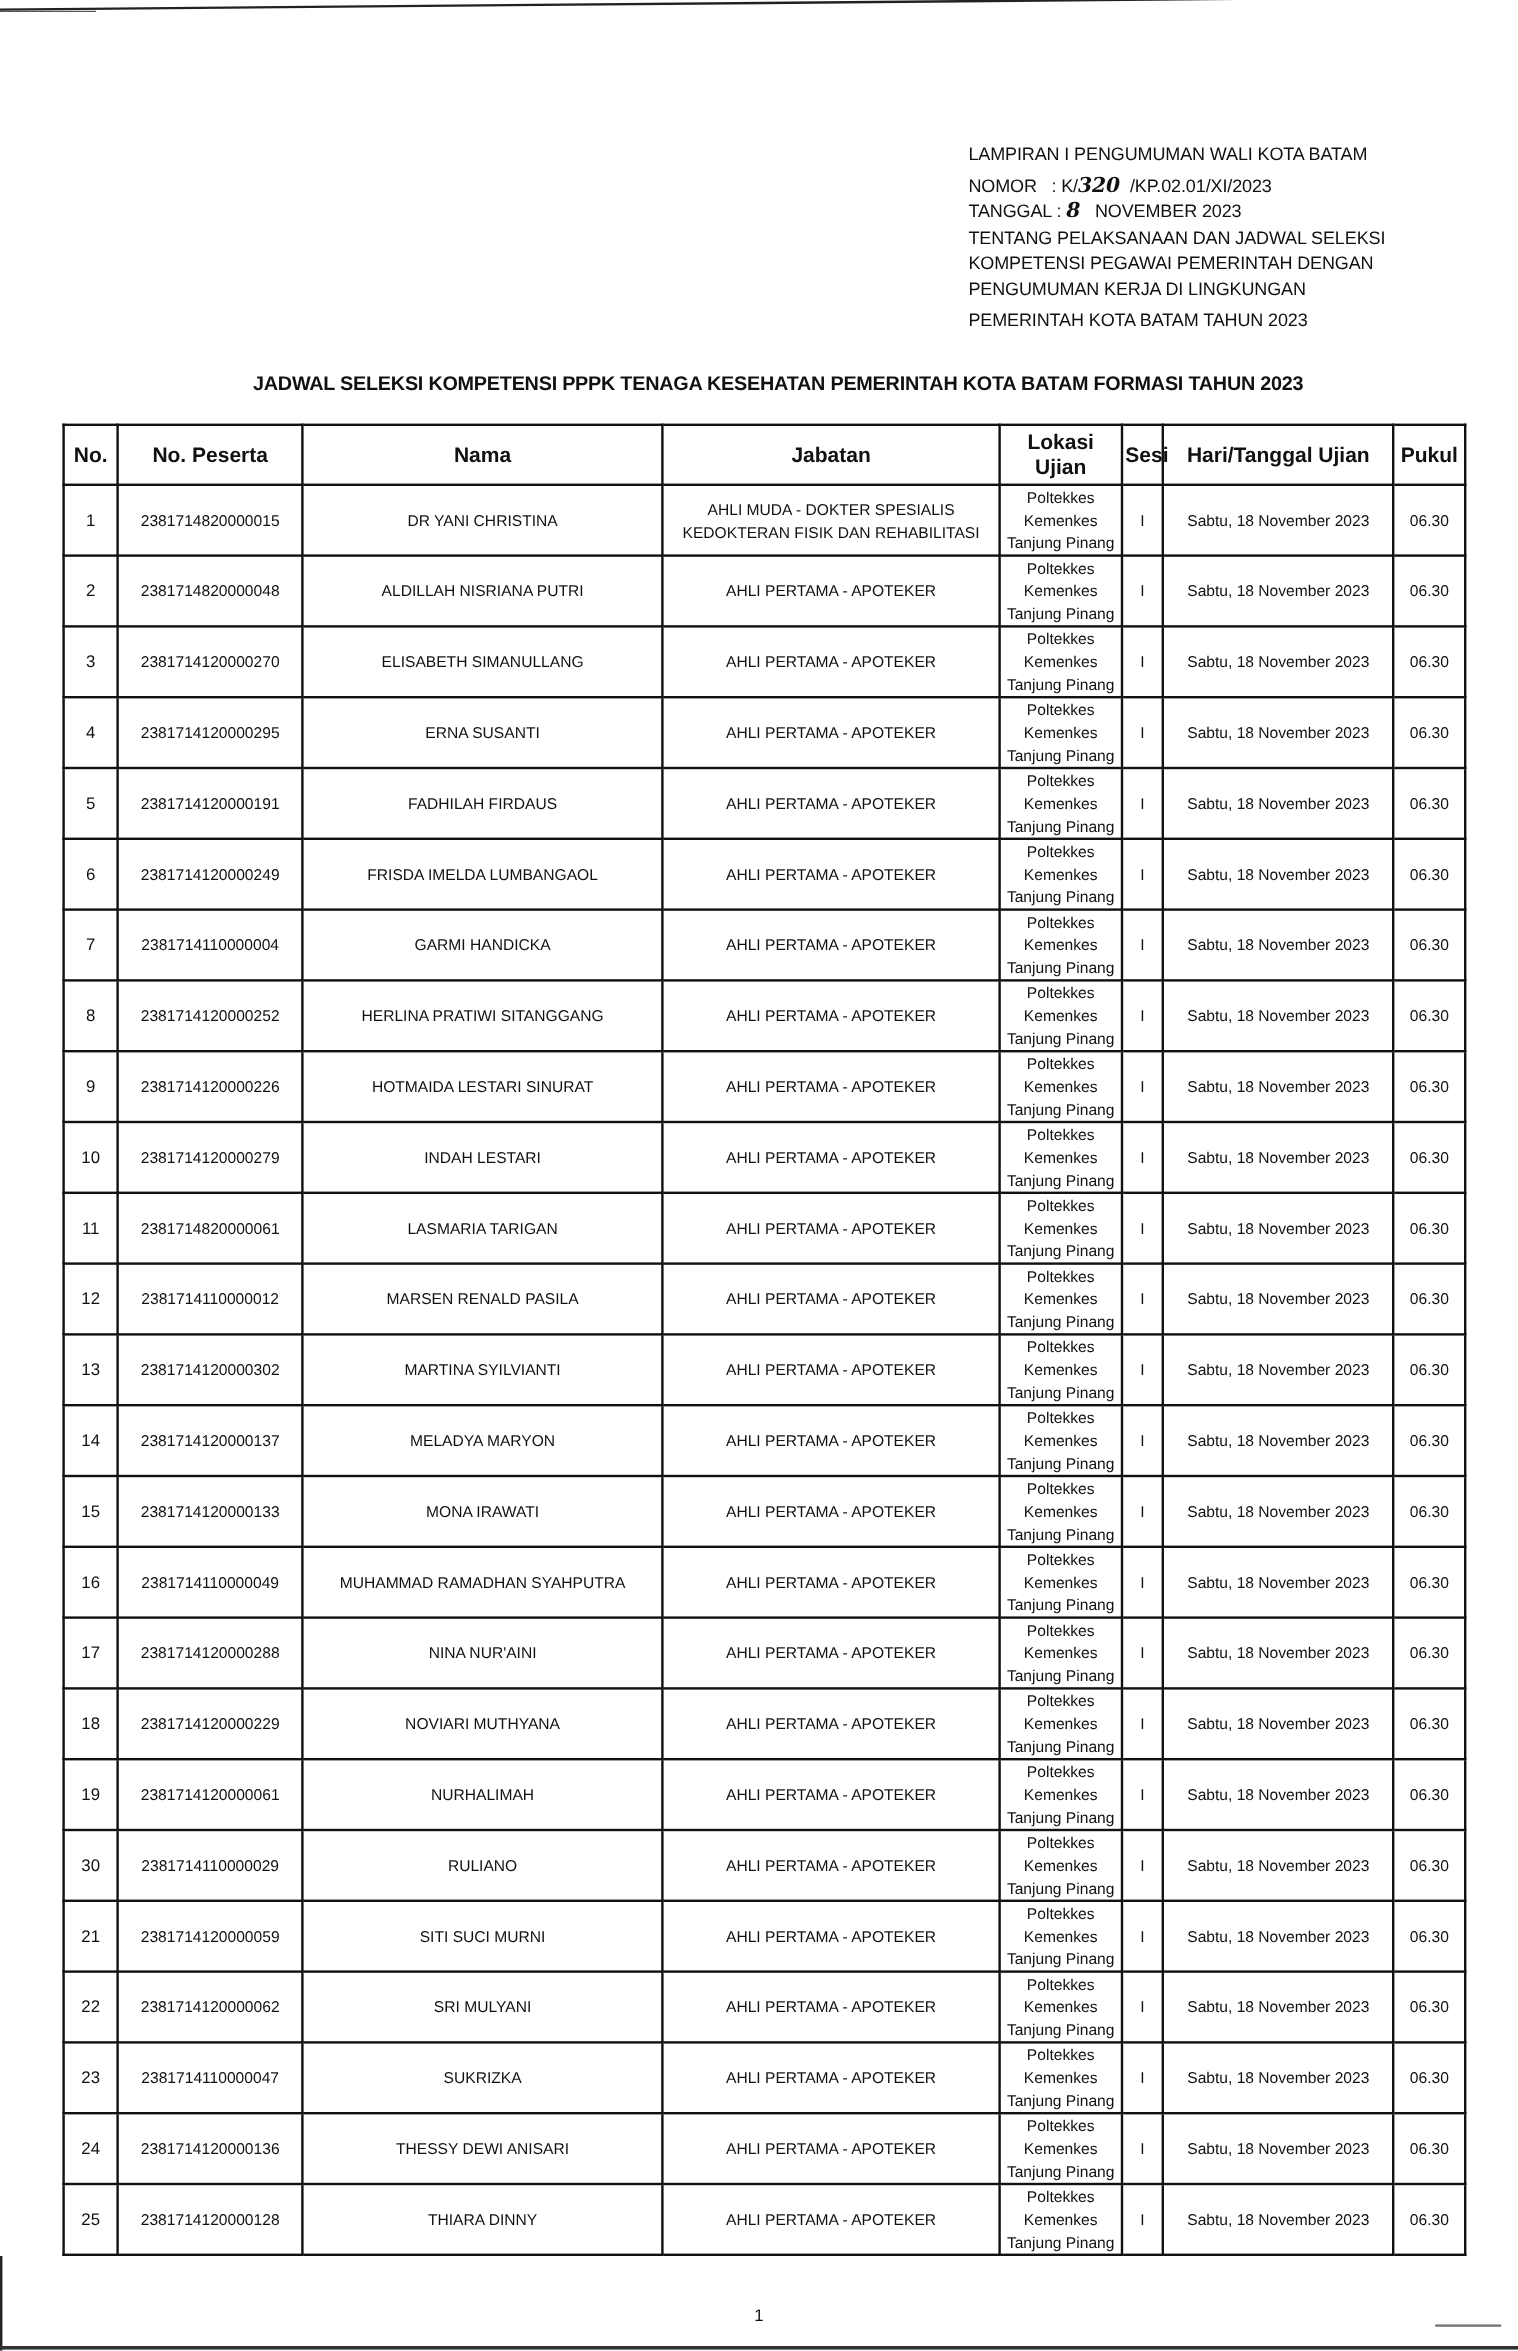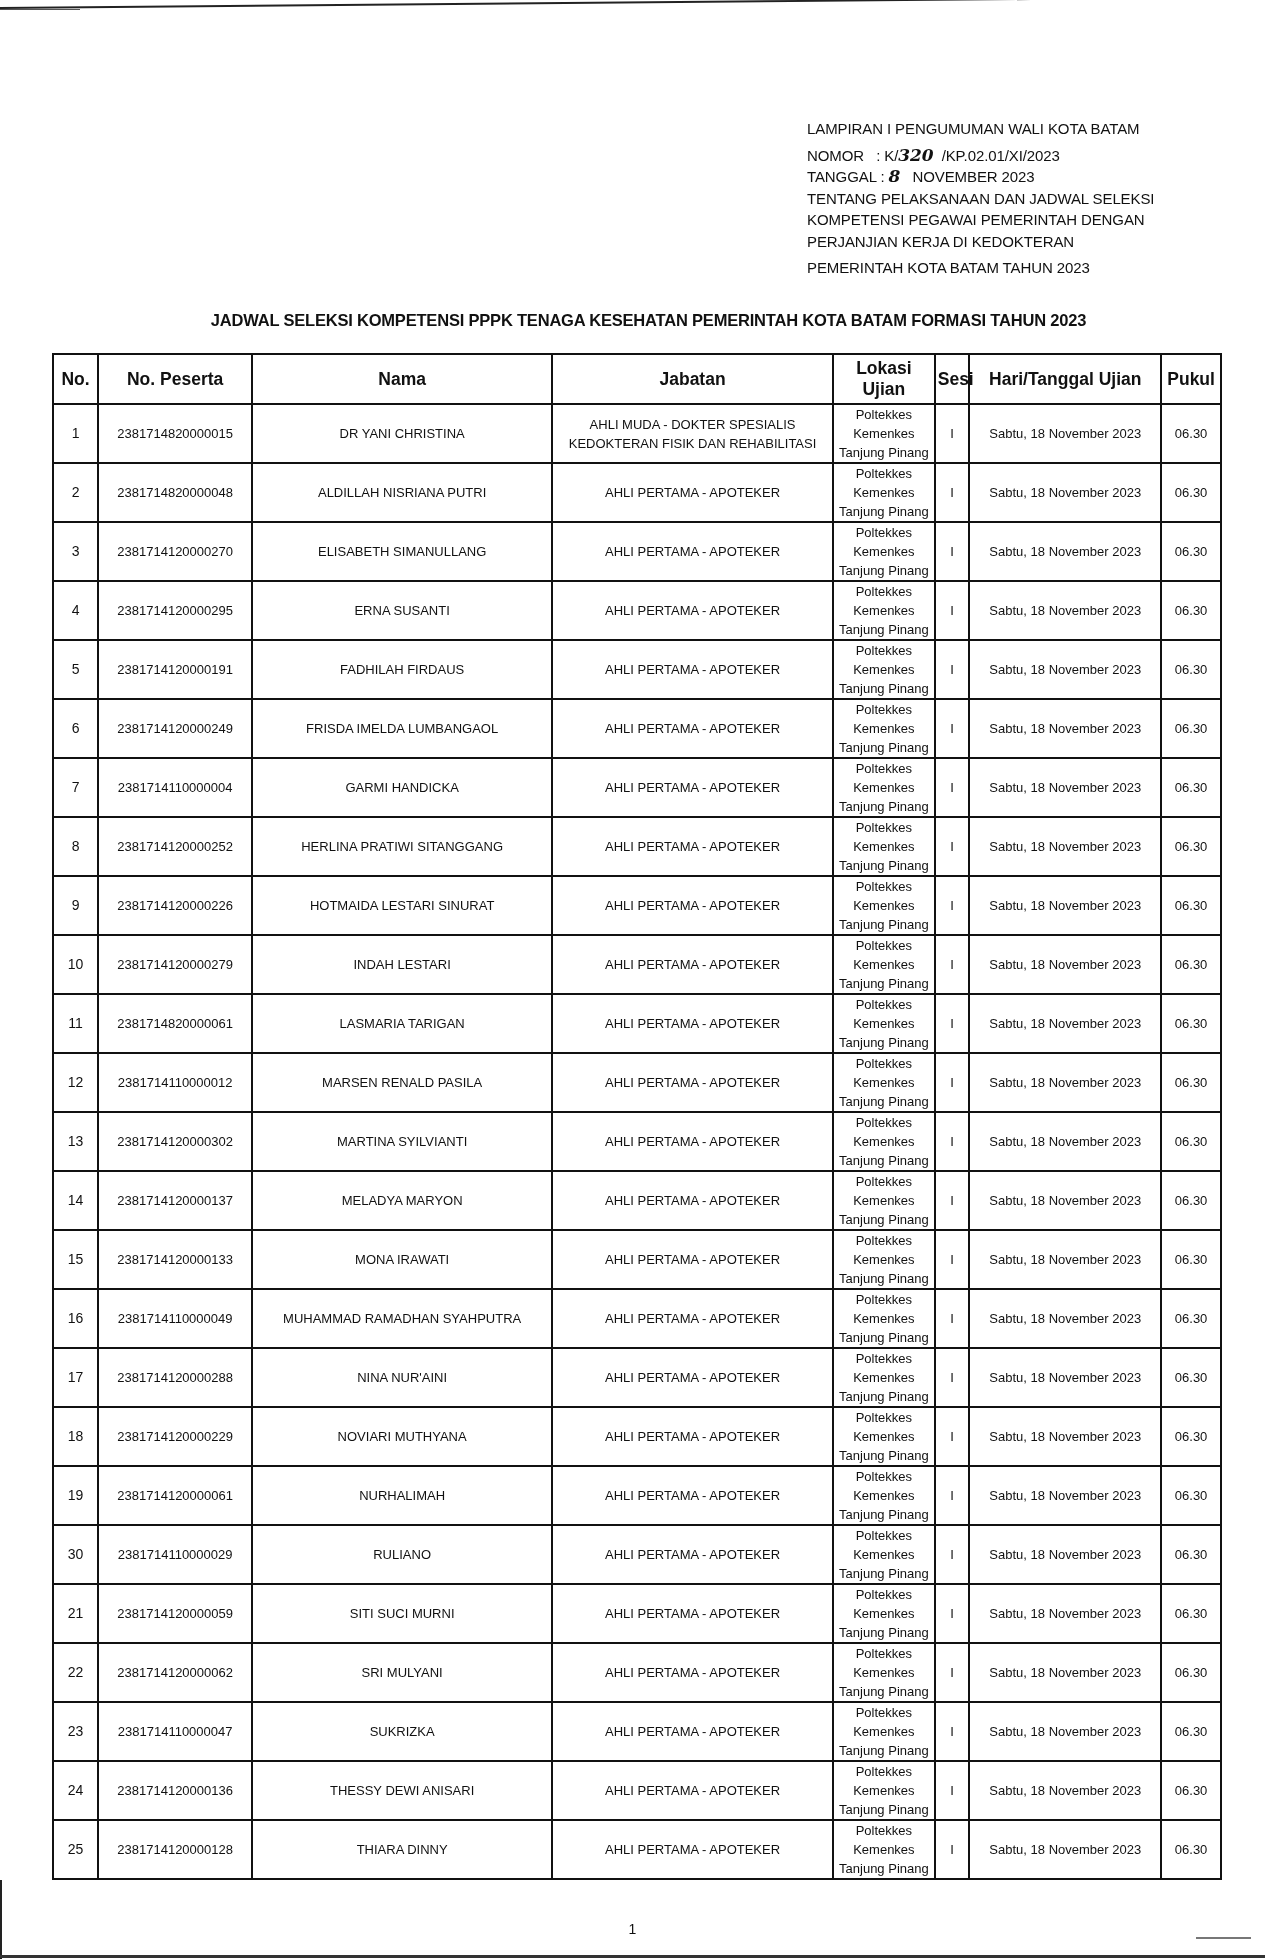--- a/index.html
+++ b/index.html
@@ -56,21 +56,21 @@
 <div class="letterhead">
   <div>LAMPIRAN I PENGUMUMAN WALI KOTA BATAM</div>
   <div class="gap-line">
     <span>NOMOR</span>&nbsp;&nbsp;&nbsp;<span>: K/</span><span class="hand">320</span>&nbsp;&nbsp;<span>/KP.02.01/XI/2023</span>
   </div>
   <div>
     <span>TANGGAL :</span>&nbsp;<span class="hand">8</span>&nbsp;&nbsp;&nbsp;<span>NOVEMBER 2023</span>
   </div>
   <div>TENTANG PELAKSANAAN DAN JADWAL SELEKSI</div>
   <div>KOMPETENSI PEGAWAI PEMERINTAH DENGAN</div>
-  <div>PERJANJIAN KERJA DI KEDOKTERAN</div>
+  <div>PENGUMUMAN KERJA DI LINGKUNGAN</div>
   <div class="gap-line">PEMERINTAH KOTA BATAM TAHUN 2023</div>
 </div>
 
 <div class="doc-title">JADWAL SELEKSI KOMPETENSI PPPK TENAGA KESEHATAN PEMERINTAH KOTA BATAM FORMASI TAHUN 2023</div>
 
 <table class="schedule">
   <colgroup>
     <col style="width:43px">
       <col style="width:147px">
       <col style="width:286px">

